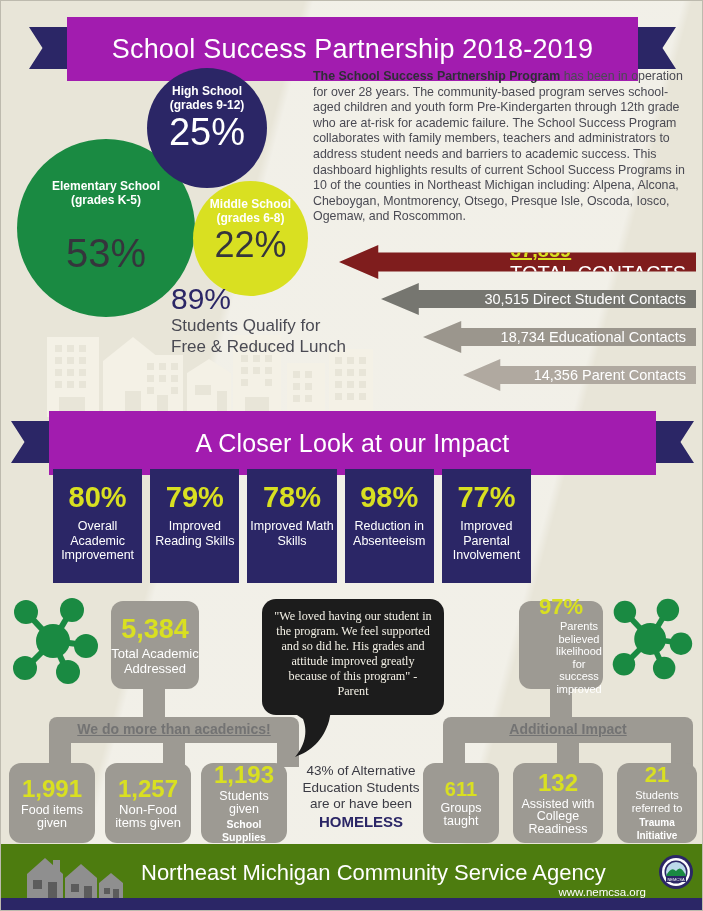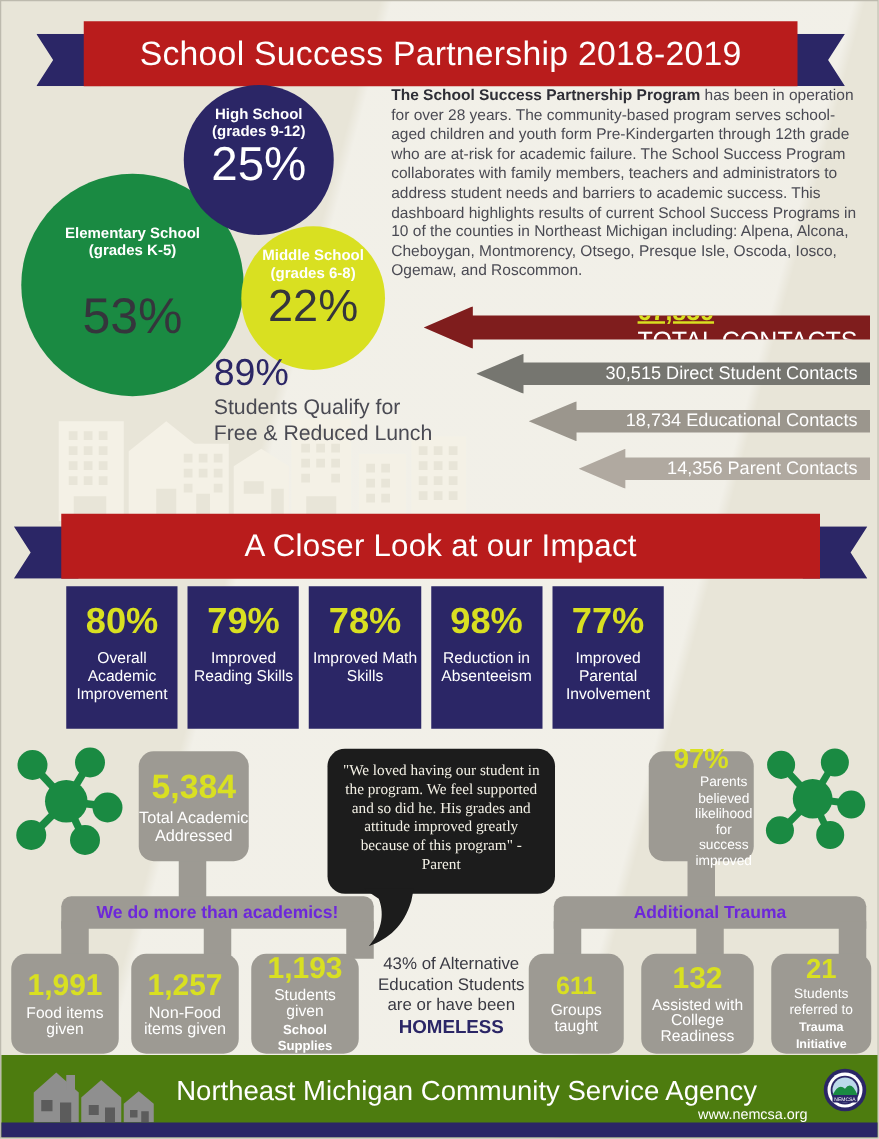--- a/index.html
+++ b/index.html
@@ -25,22 +25,22 @@
 
   
   .ribbon { position: absolute; height: 46px; }
   .ribbon .tail {
     position: absolute; top: 10px; width: 52px; height: 42px;
     background: #2b2666;
   }
   .ribbon .tail.l { left: 0;  clip-path: polygon(0 0, 100% 0, 100% 100%, 0 100%, 26% 50%); }
   .ribbon .tail.r { right: 0; clip-path: polygon(0 0, 100% 0, 74% 50%, 100% 100%, 0 100%); }
   .ribbon .body {
-    position: absolute; left: 38px; right: 38px; top: 0; height: 52px;
-    background: #b91c1c; display: flex; align-items: center; justify-content: center;
+    position: absolute; left: 38px; right: 38px; top: 0; height: 64px;
+    background: #a21caf; display: flex; align-items: center; justify-content: center;
   }
   .ribbon .body span {
     color: #ffffff; font-size: 27px; letter-spacing: .2px; font-weight: 400;
   }
 
   #banner-main { left: 28px; top: 16px; width: 647px; }
   #banner-impact { left: 10px; top: 410px; width: 683px; }
   #banner-impact .body span { font-size: 25px; }
 
   
@@ -122,21 +122,21 @@
   #card-barriers .cap { font-size: 13px; line-height: 15px; margin-top: 2px; }
 
   #card-parents { left: 518px; top: 600px; width: 84px; height: 88px; }
   #card-parents .num { font-size: 22px; line-height: 24px; }
   #card-parents .cap { font-size: 11px; line-height: 12.5px; margin-top: 1px; padding-left: 36px; }
 
   .bracket { position: absolute; }
   .bracket .bar { position: absolute; background: #9d9a93; }
   .bracket .cap-txt {
     position: absolute; top: 4px; left: 0; right: 0; text-align: center;
-    font-size: 14px; font-weight: bold; color: #6d28d9; 
+    font-size: 14px; font-weight: bold; color: #737373; text-decoration: underline;
   }
 
   .stat-card {
     position: absolute; background: #9d9a93; border-radius: 12px; color: #fff;
     text-align: center; display: flex; flex-direction: column;
     align-items: center; justify-content: center; padding: 3px;
   }
   .stat-card .n { color:#d9e021; font-weight: bold; line-height: 1; }
   .stat-card .c { line-height: 12.5px; margin-top: 3px; }
 
@@ -402,21 +402,21 @@
   <div class="rounded-card" id="card-parents">
     <div class="num">97%</div>
     <div class="cap">Parents believed likelihood for success improved</div>
   </div>
 
   <div class="bracket" style="left:442px;top:716px;width:250px;height:50px;">
     <div class="bar" style="left:0;top:0;width:250px;height:26px;border-radius:8px 8px 0 0;"></div>
     <div class="bar" style="left:0;top:20px;width:22px;height:30px;"></div>
     <div class="bar" style="left:114px;top:20px;width:22px;height:30px;"></div>
     <div class="bar" style="left:228px;top:20px;width:22px;height:30px;"></div>
-    <div class="cap-txt">Additional Trauma</div>
+    <div class="cap-txt">Additional Impact</div>
   </div>
 
   <div class="stat-card" style="left:422px;top:762px;width:76px;height:80px;">
     <div class="n" style="font-size:20px;">611</div>
     <div class="c" style="font-size:12.5px;">Groups taught</div>
   </div>
   <div class="stat-card" style="left:512px;top:762px;width:90px;height:80px;">
     <div class="n" style="font-size:24px;">132</div>
     <div class="c" style="font-size:12.5px;">Assisted with College Readiness</div>
   </div>

